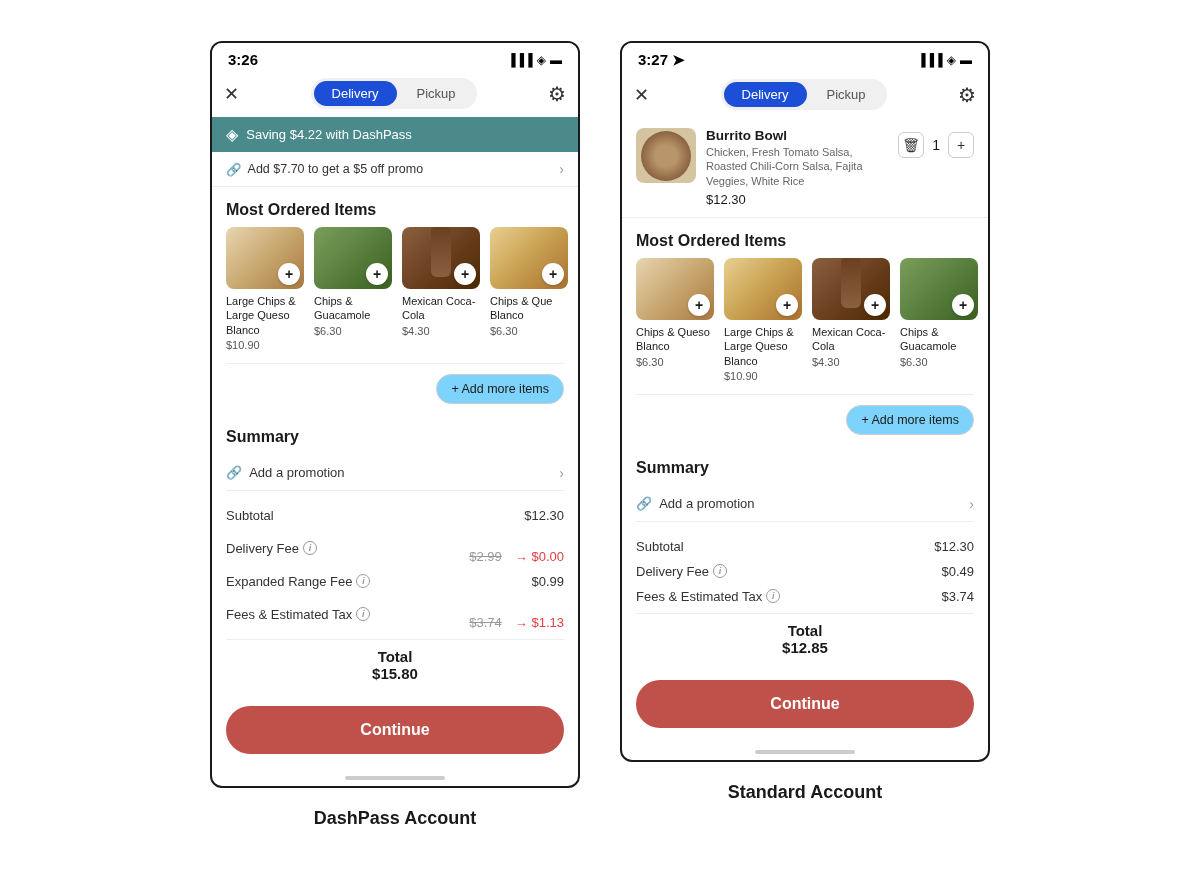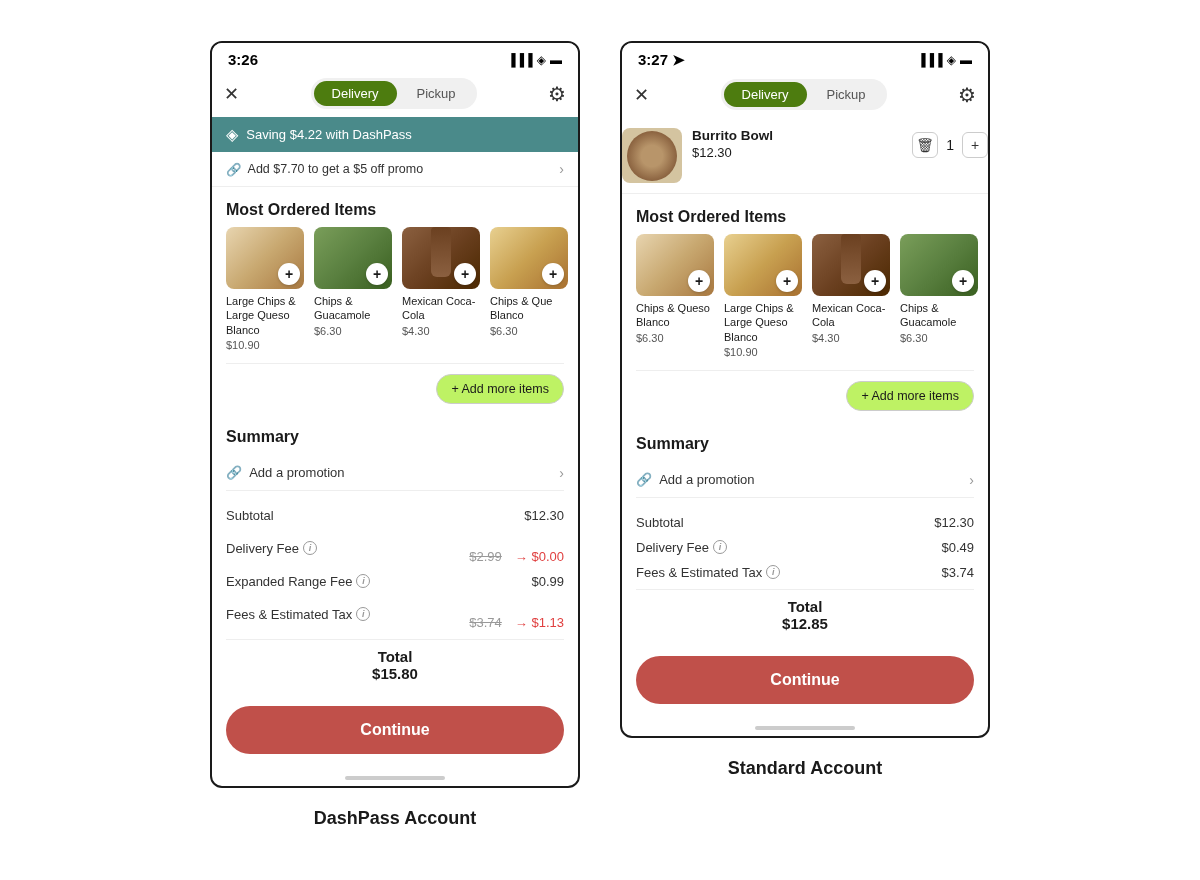--- a/index.html
+++ b/index.html
@@ -76,21 +76,21 @@
     }
     .nav-tab {
       padding: 5px 18px;
       border-radius: 16px;
       font-size: 13px;
       font-weight: 500;
       cursor: pointer;
       color: #555;
     }
     .nav-tab.active {
-      background: #4d7c0f;
+      background: #1d4ed8;
       color: #fff;
     }
     .nav-profile {
       font-size: 20px;
       color: #333;
     }
     
     .dashpass-banner {
       background: #4a8a8a;
       padding: 8px 14px;
@@ -120,21 +120,21 @@
       color: #333;
     }
     .promo-chevron {
       font-size: 14px;
       color: #999;
     }
     
     .cart-item {
       display: flex;
       align-items: flex-start;
-      padding: 10px 0;
+      padding: 10px 14px;
       border-bottom: 1px solid #eee;
       gap: 10px;
     }
     .cart-item-img {
       width: 60px;
       height: 55px;
       background: #d4c4a0;
       border-radius: 8px;
       flex-shrink: 0;
       overflow: hidden;
@@ -276,21 +276,21 @@
       padding: 10px 14px;
     }
     .add-more-inner {
       border: 1.5px solid #ccc;
       border-radius: 20px;
       padding: 7px 14px;
       font-size: 12.5px;
       font-weight: 500;
       color: #1a1a1a;
       cursor: pointer;
-      background: #bef264;
+      background: #7dd3fc;
     }
     
     .summary-section {
       padding: 0 14px;
     }
     .summary-title {
       font-size: 16px;
       font-weight: 700;
       color: #1a1a1a;
       padding: 14px 0 10px;
@@ -567,20 +567,21 @@
         </div>
         <span class="nav-profile">⚙</span>
       </div>
 
       <div class="cart-item">
         <div class="cart-item-img">
           <div class="food-circle"></div>
         </div>
         <div class="cart-item-info">
           <div class="cart-item-name">Burrito Bowl</div>
+          <div class="cart-item-desc">Chicken, Fresh Tomato Salsa, Roasted Chili-Corn Salsa, Fajita Veggies, White Rice</div>
           <div class="cart-item-price">$12.30</div>
         </div>
         <div class="cart-item-controls">
           <button class="qty-btn">🗑</button>
           <span class="qty-count">1</span>
           <button class="qty-btn">+</button>
         </div>
       </div>
 
       <div class="section-header">Most Ordered Items</div>

